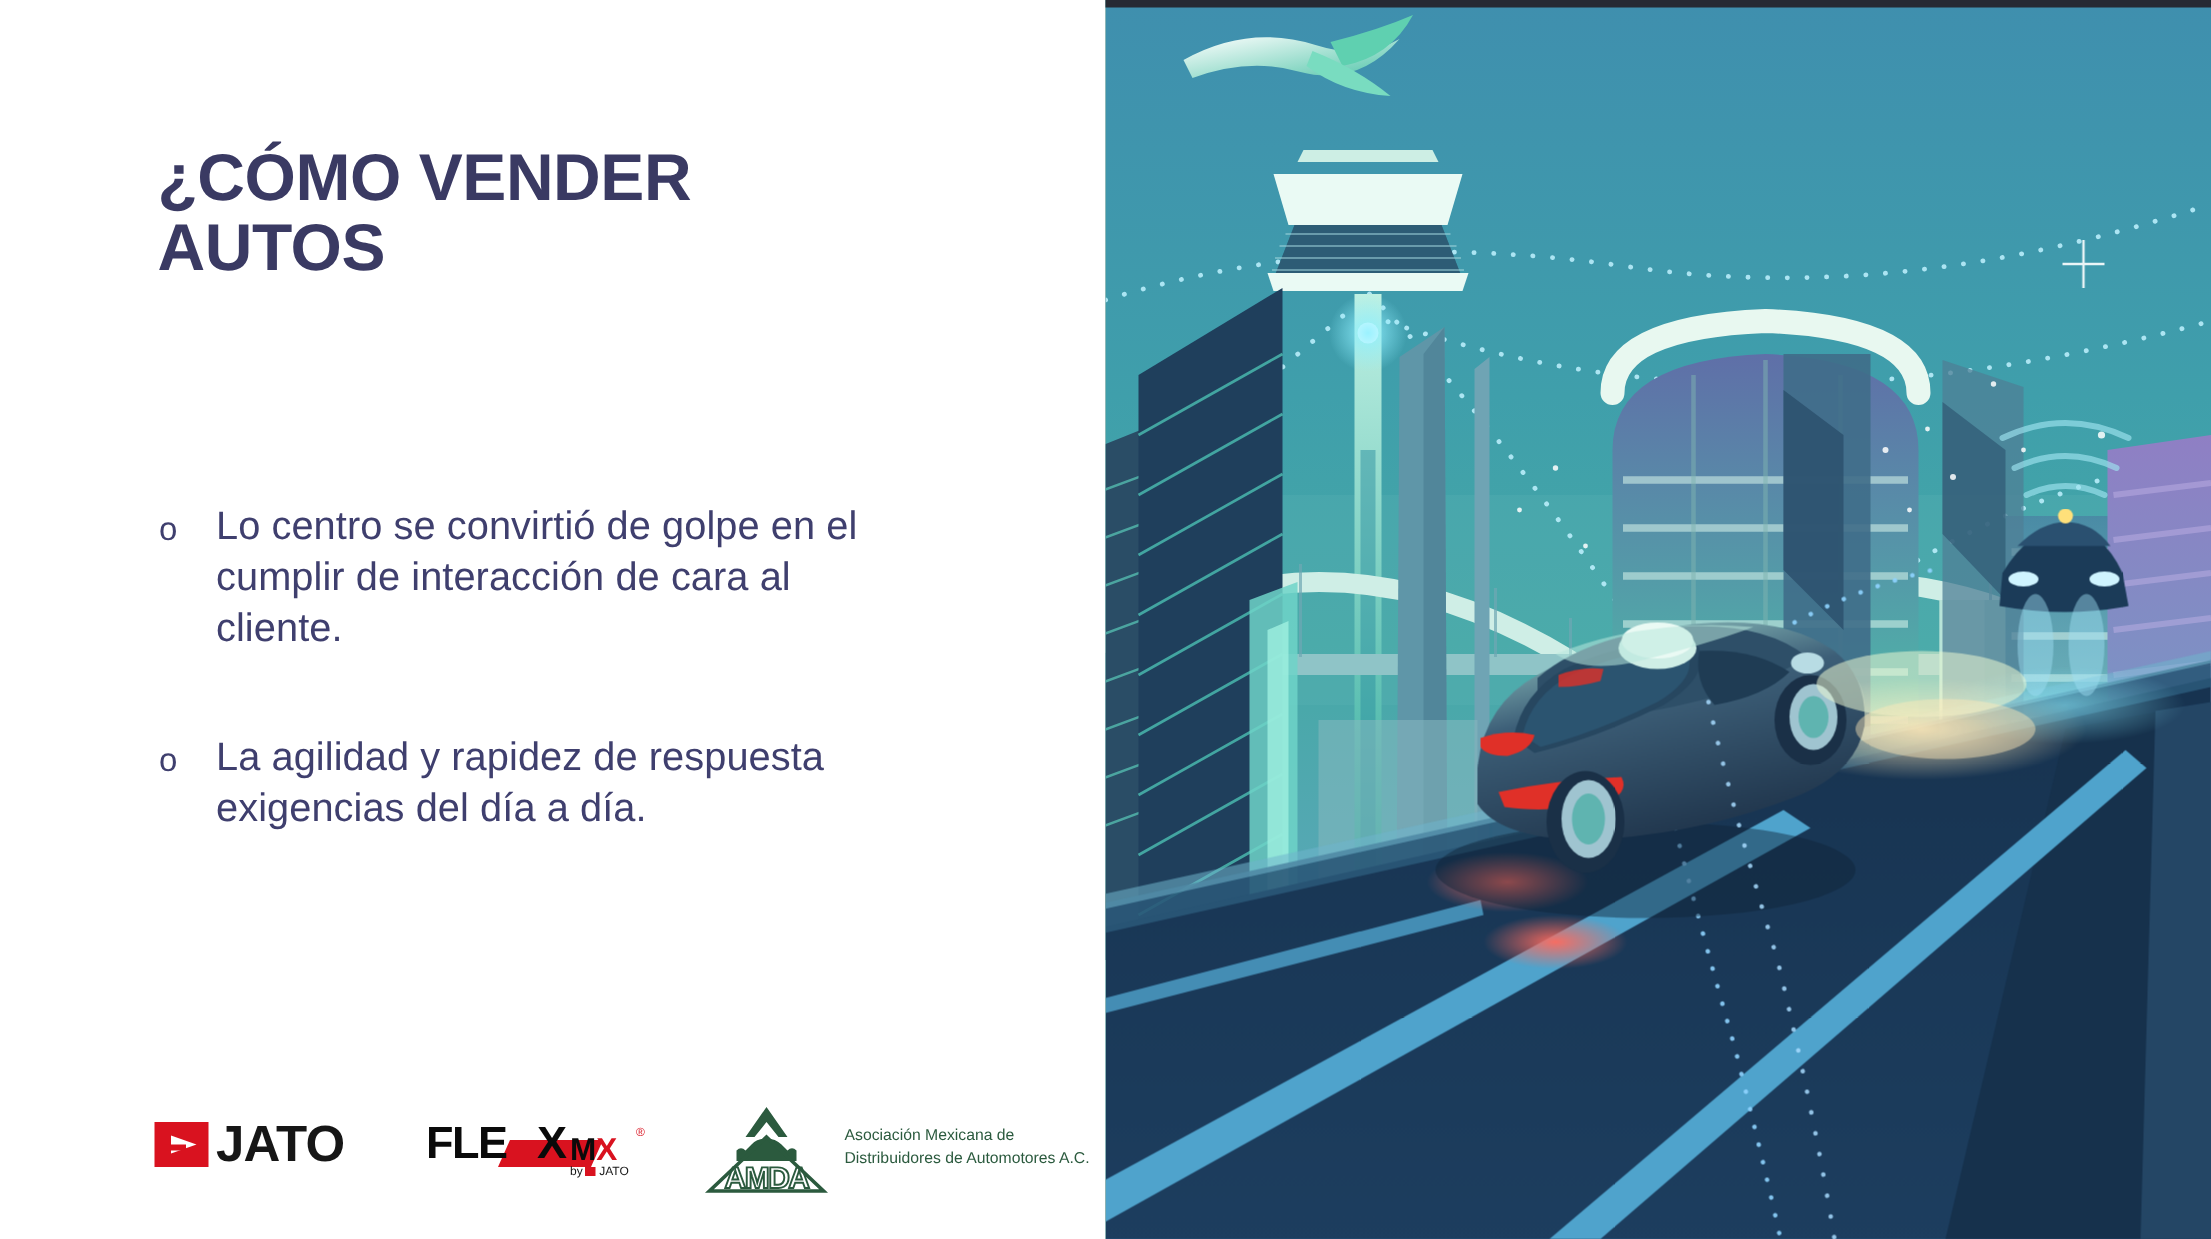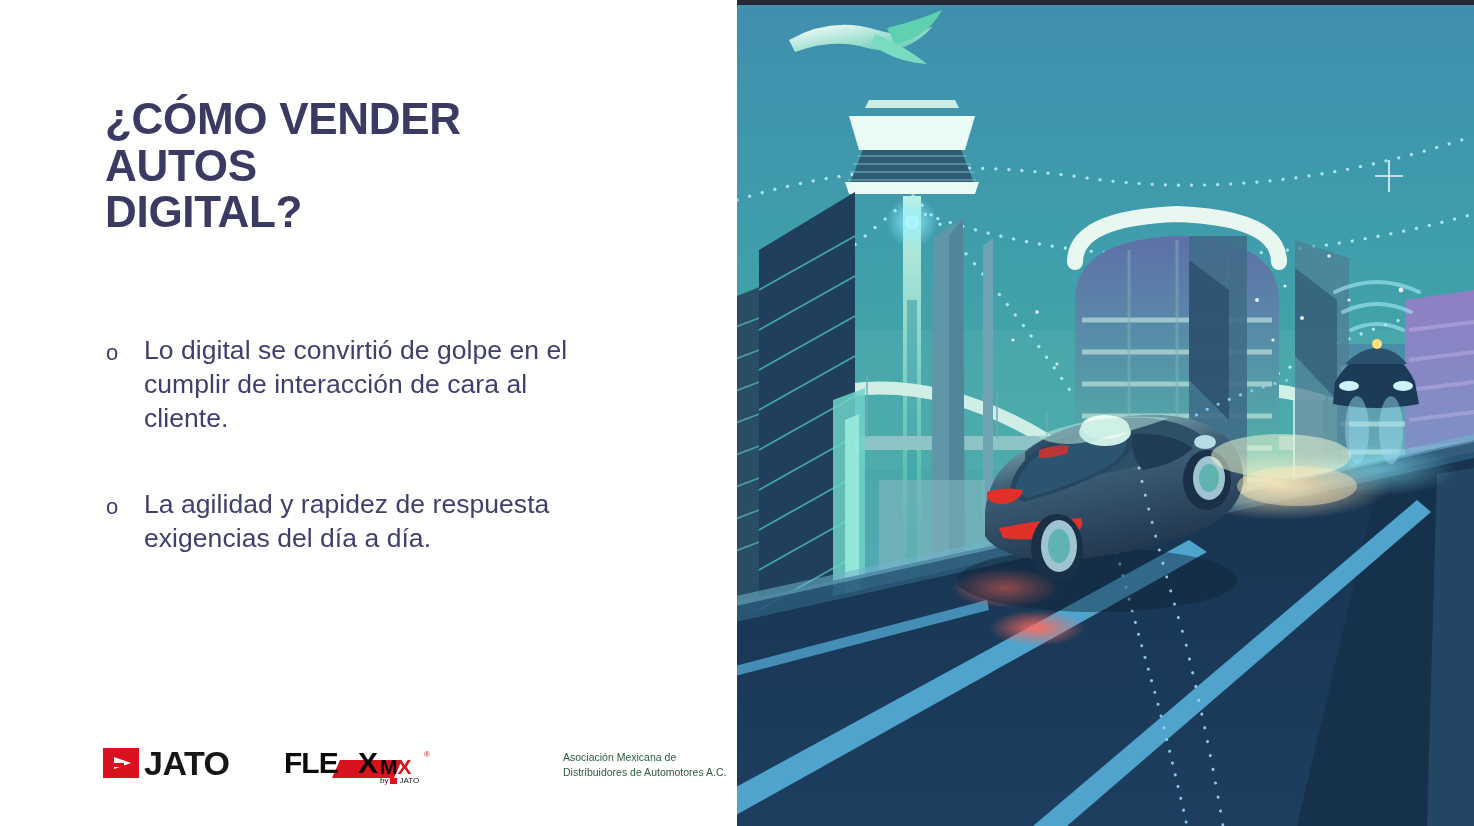--- a/index.html
+++ b/index.html
@@ -72,29 +72,28 @@
 </head>
 <body>
 
 <div class="slide">
 
   <div class="left-pane">
 
     <div class="title">
       <span class="tline">¿CÓMO VENDER</span>
       <span class="tline">AUTOS</span>
-      <span class="tline">DIGITAL?</span>
     </div>
 
     <div class="bullets">
 
       <div class="bullet">
         <div class="bullet-marker">o</div>
         <div class="bullet-text">
-          <span>Lo digital se convirtió de golpe en el</span>
+          <span>Lo centro se convirtió de golpe en el</span>
           <span>cumplir de interacción de cara al</span>
           <span>cliente.</span>
         </div>
       </div>
 
       <div class="bullet">
         <div class="bullet-marker">o</div>
         <div class="bullet-text">
           <span>La agilidad y rapidez de respuesta</span>
           <span>exigencias del día a día.</span>
@@ -120,20 +119,31 @@
         <div class="flex-mx"><span class="m">M</span><span class="x">X</span></div>
         <div class="flex-reg">®</div>
         <div class="flex-by">
           <span>by</span>
           <span class="sq"></span>
           <span>JATO</span>
         </div>
       </div>
 
       <div class="logo-amda">
+        <div class="amda-mark">
+          <svg viewBox="0 0 88 60" xmlns="http://www.w3.org/2000/svg">
+
+            <path d="M44 2 L58 22 L52 22 L44 12 L36 22 L30 22 Z" fill="#2b5a3e"></path>
+
+            <path d="M24 38 L24 31 Q27 28 30 31 L34 27 Q38 23 44 23 Q50 23 54 27 L58 31 Q61 28 64 31 L64 38 Z" fill="#2b5a3e"></path>
+
+            <path d="M44 22 L82 58 L6 58 Z" fill="none" stroke="#2b5a3e" stroke-width="2.4"></path>
+            <text x="44" y="56" font-family="Liberation Sans, sans-serif" font-size="20" font-weight="bold" fill="none" stroke="#2b5a3e" stroke-width="1.3" text-anchor="middle" letter-spacing="-1">AMDA</text>
+          </svg>
+        </div>
         <div class="amda-text">
           <span>Asociación Mexicana de</span>
           <span>Distribuidores de Automotores A.C.</span>
         </div>
       </div>
 
     </div>
   </div>
 
   <div class="art">

